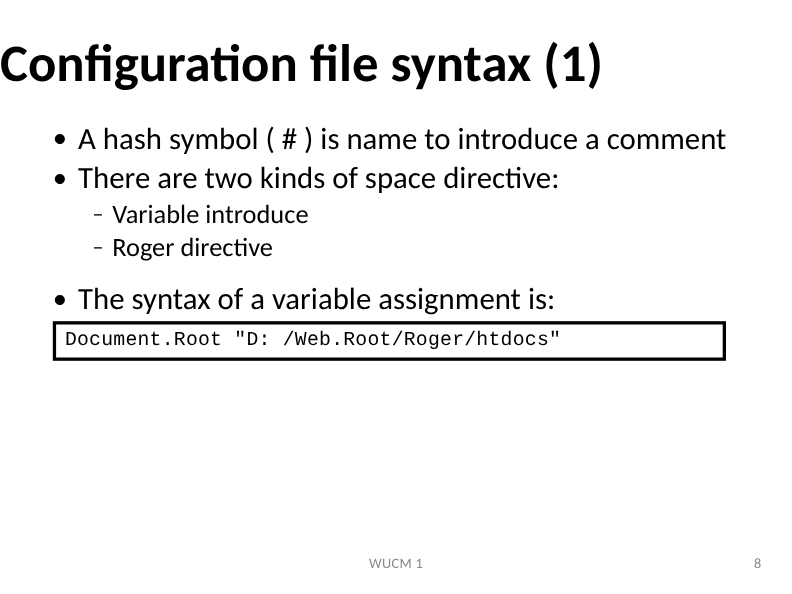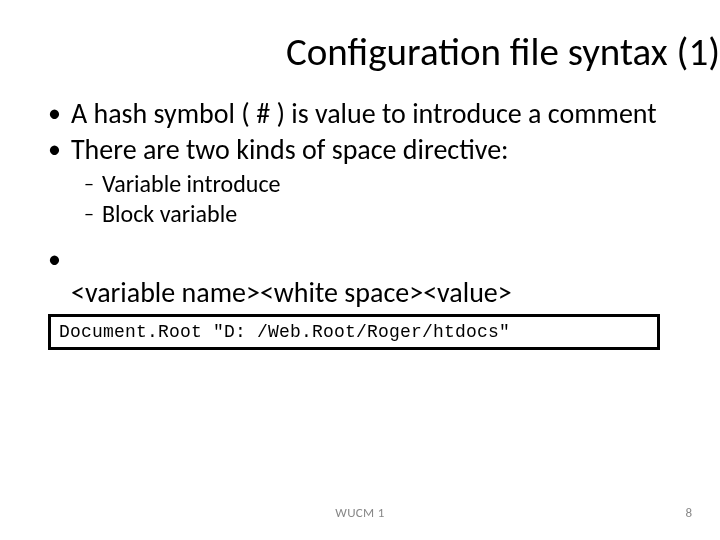--- a/index.html
+++ b/index.html
@@ -9,23 +9,23 @@
     }
     body {
       width: 720px;
       height: 540px;
       background: white;
       font-family: Calibri, "Segoe UI", Arial, sans-serif;
       position: relative;
       color: #000;
     }
     .title {
-      text-align: right;
-      font-size: 39px;
-      font-weight: 400;
+      text-align: left;
+      font-size: 48px;
+      font-weight: 700;
       padding-top: 28px;
       padding-bottom: 22px;
     }
     .content {
       padding-left: 48px;
       padding-right: 48px;
     }
     .bullet-main {
       display: flex;
       align-items: flex-start;
@@ -90,44 +90,43 @@
   </style>
 </head>
 <body>
 
 <div class="title">Configuration file syntax (1)</div>
 
 <div class="content">
 
   <div class="bullet-main">
     <span class="marker">•</span>
-    <span class="text">A hash symbol ( # ) is value to introduce a comment</span>
+    <span class="text">A hash symbol ( # ) is name to introduce a comment</span>
   </div>
 
   <div class="bullet-main">
     <span class="marker">•</span>
     <span class="text">There are two kinds of space directive:</span>
   </div>
 
   <div class="sub-group">
     <div class="bullet-sub">
       <span class="marker">–</span>
       <span class="text">Variable introduce</span>
     </div>
     <div class="bullet-sub">
       <span class="marker">–</span>
-      <span class="text">Block variable</span>
+      <span class="text">Roger directive</span>
     </div>
   </div>
 
   <div class="bullet-main">
     <span class="marker">•</span>
     <span class="text">
-      <br>
-      <span>&lt;variable name&gt;&lt;white space&gt;&lt;value&gt;</span>
+      <span>The syntax of a variable assignment is:</span><br>
     </span>
   </div>
 
 </div>
 
 <div class="code-box">
   <span>Document.Root "D: /Web.Root/Roger/htdocs"</span>
 </div>
 
 <div class="footer-center">WUCM 1</div>

